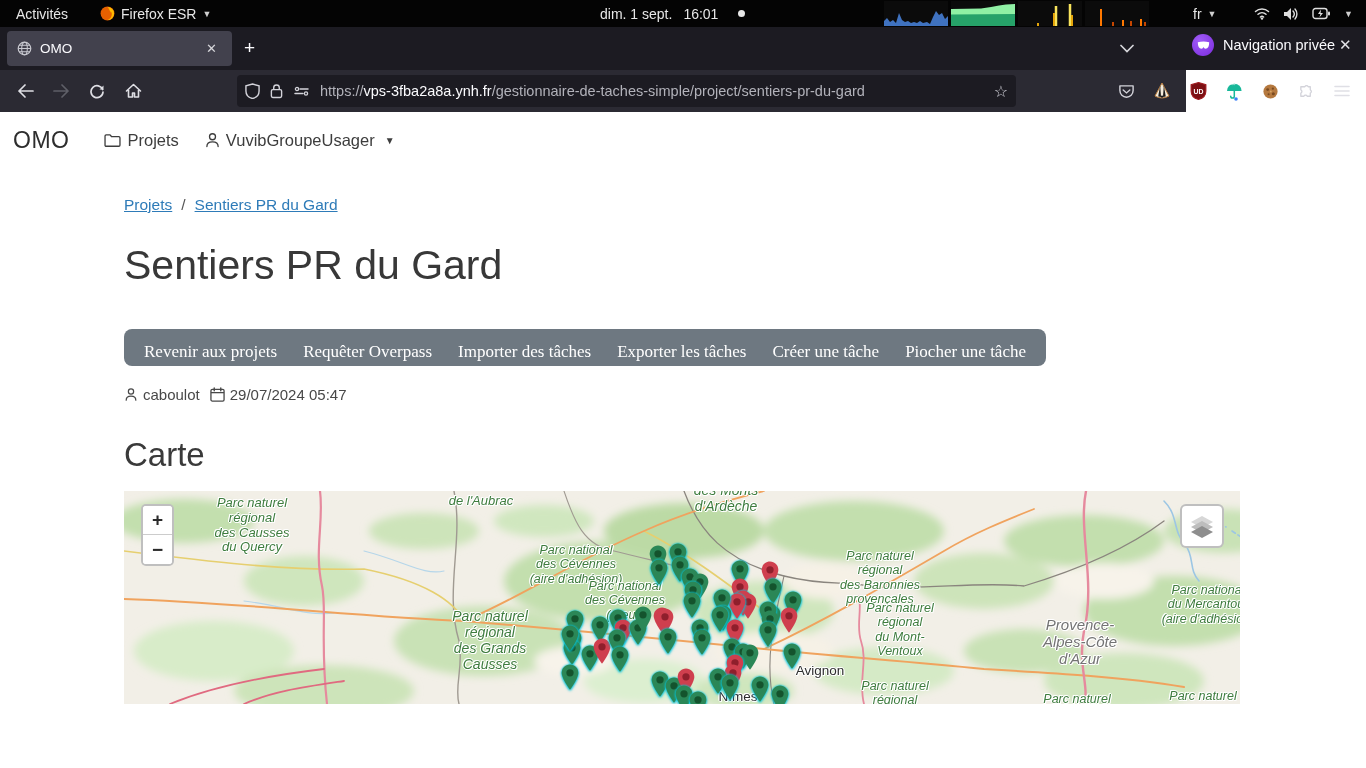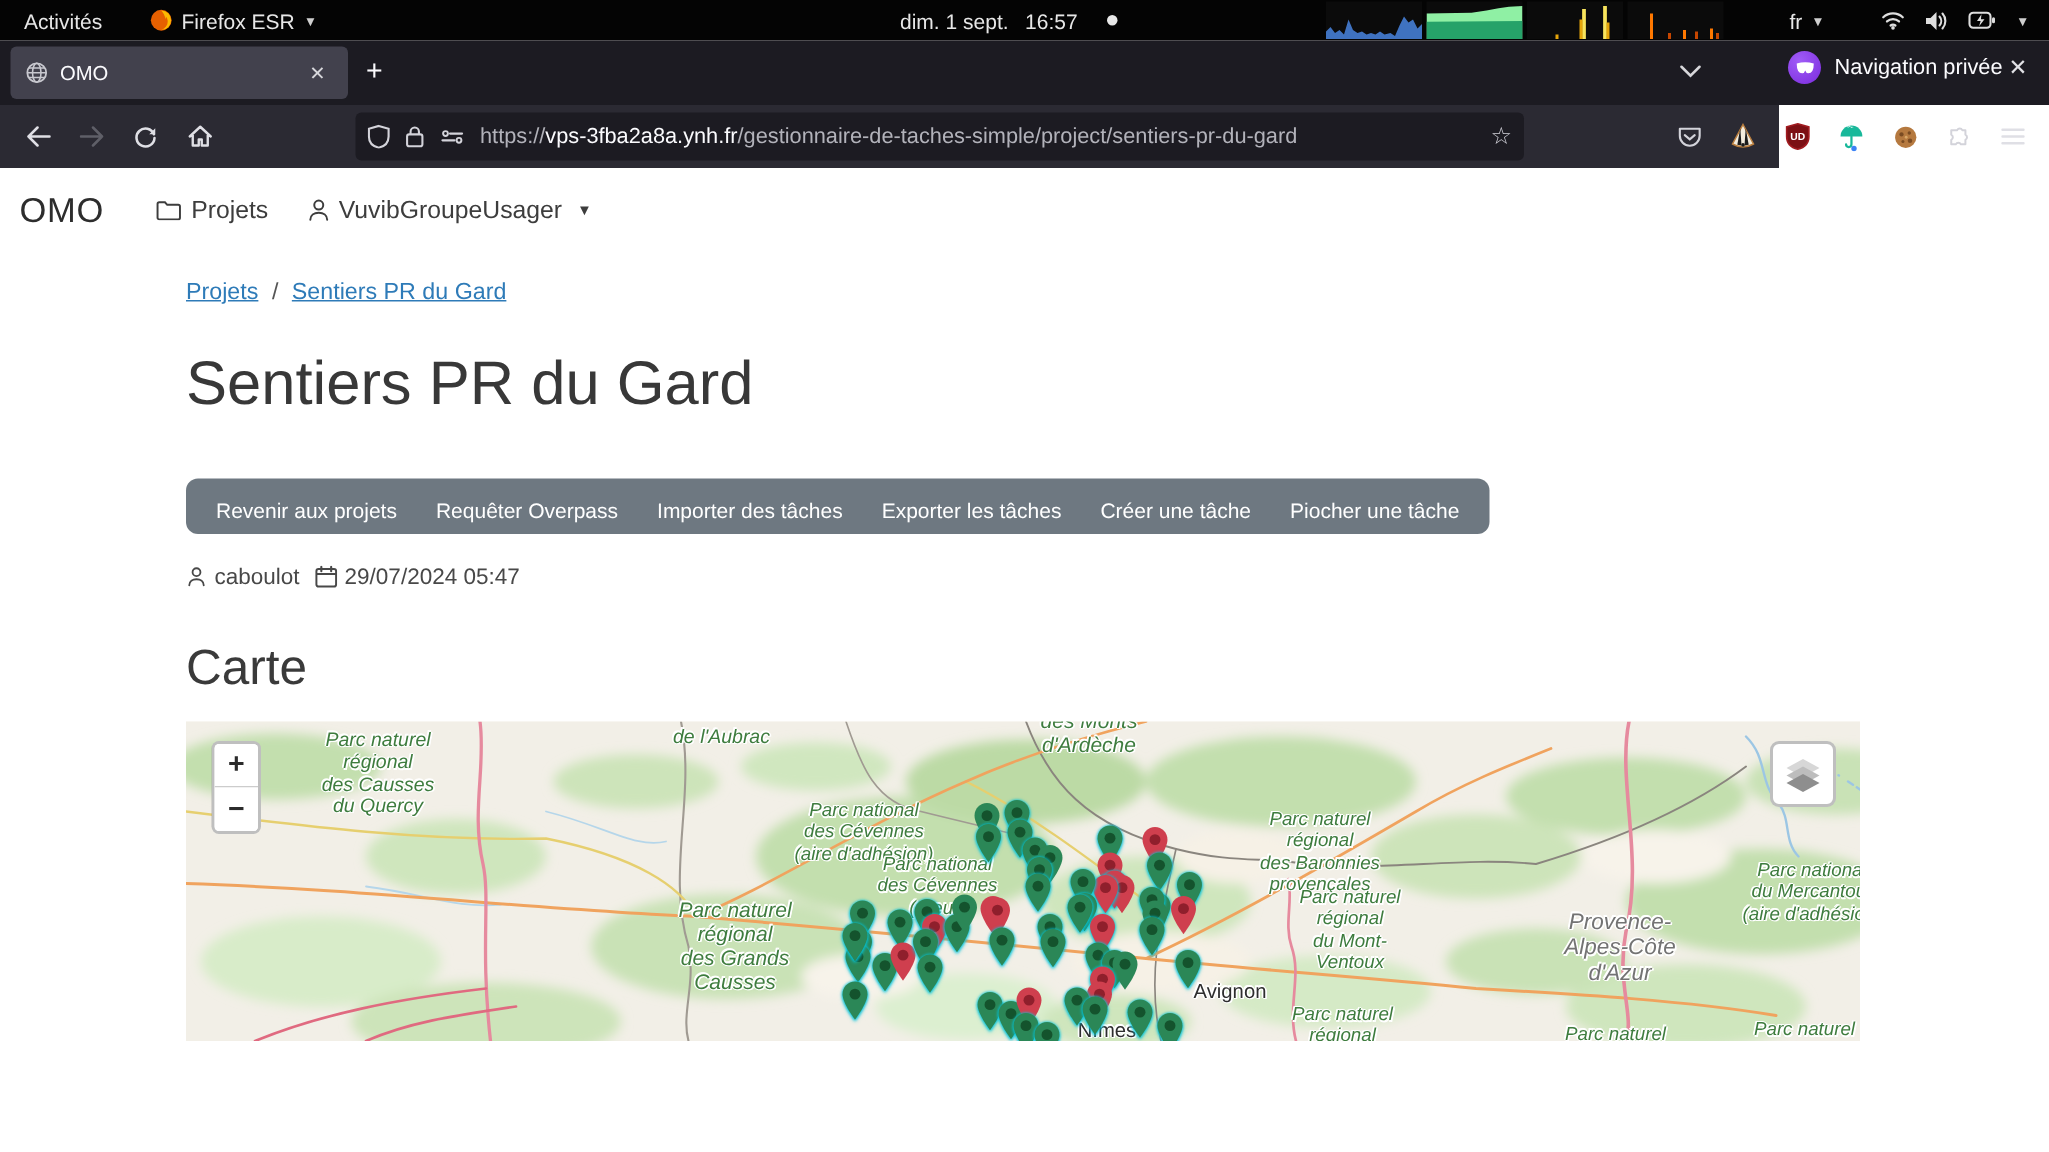--- a/index.html
+++ b/index.html
@@ -38,26 +38,26 @@
 
   
   .page{position:absolute;top:112px;left:0;width:1366px;height:656px;background:#fff;color:#3a3a3a;overflow:hidden}
   .navbar{height:56px;display:flex;align-items:center;padding-left:13px}
   .brand{font-size:23px;color:#2d2d2d;letter-spacing:.5px;cursor:pointer}
   .nav-item{display:flex;align-items:center;gap:6px;font-size:16.5px;color:#3d3d3d;cursor:pointer}
   .nav-item.first{margin-left:35px}
   .nav-item+.nav-item{margin-left:26px}
   .caret-down{font-size:10px;color:#3d3d3d;margin-left:4px}
   .container{margin-left:124px;width:1116px}
-  .breadcrumb{margin-top:18px;font-size:15.5px;color:#555}
+  .breadcrumb{margin-top:28px;font-size:15.5px;color:#555}
   .breadcrumb a{color:#2e7bb8;text-decoration:underline;cursor:pointer}
   .bc-sep{margin:0 9px;color:#555}
   h1{margin-top:28px;font-size:41px;font-weight:300;color:#383838}
   .actions{margin-top:40px;display:inline-flex;align-items:center;background:#6e7881;border-radius:8px;padding:0 7px;height:37px}
-  .action-btn{color:#fff;font-size:14px;padding:13px 13px;background:none;border:none;height:100%;cursor:pointer;font-family:Liberation Sans, sans-serif;white-space:nowrap}
+  .action-btn{color:#fff;font-size:17px;padding:13px 13px;background:none;border:none;height:100%;cursor:pointer;font-family:Liberation Serif, serif;white-space:nowrap}
   .meta{margin-top:20px;display:flex;align-items:center;font-size:15px;color:#484848}
   .meta .gap{width:10px}
   .meta svg{margin-right:5px}
   .note{margin-top:37px;font-size:17px;color:#565656}
   .note a{color:#74a5d8;text-decoration:underline;cursor:pointer}
   h2{margin-top:33px;font-size:33px;font-weight:300;color:#3a3a3a}
 
   
   .map{position:relative;margin-top:17px;width:1116px;height:213px;overflow:hidden;background:#f2efe7;cursor:grab}
   .map-base{position:absolute;left:0;top:0}
@@ -86,21 +86,21 @@
         <svg width="15" height="15" viewBox="0 0 16 16">
             <circle cx="8" cy="8" r="7.4" fill="#e66000"></circle>
             <path d="M8 1a7 7 0 0 1 7 7 7 7 0 0 1-7 7c3-1.4 4.6-3.4 4.6-6.2 0-1.2-.5-2.6-1.4-3.4.2.8 0 1.4-.3 1.7C10.7 4.6 9.6 3 8 1z" fill="#ffcb00" opacity=".85"></path>
           </svg>
       </span>
       <span>Firefox ESR</span>
       <span class="gb-caret">▼</span>
     </div>
     <div class="gb-item" style="left:600px">
       <span>dim. 1 sept.</span>
-      <span style="margin-left:5px">16:57</span>
+      <span style="margin-left:5px">16:01</span>
       <span class="white-dot"></span>
     </div>
     <div class="sysmon">
       <svg width="64" height="25" viewBox="0 0 64 25">
           <path d="M0 25 L0 20 3 17 6 21 9 19 12 22 15 12 18 19 21 21 24 20 27 22 30 21 33 22 36 20 39 22 43 21 46 23 49 16 52 10 55 14 58 12 61 18 64 15 64 25 Z" fill="#3f72c0"></path>
         </svg>
       <svg width="64" height="25" viewBox="0 0 64 25">
           <path d="M0 8 30 7.5 40 6 48 4.5 55 3.5 64 3 64 25 0 25 Z" fill="#8ff0a4"></path>
           <path d="M0 13.5 64 13 64 25 0 25 Z" fill="#26a269"></path>
         </svg>

